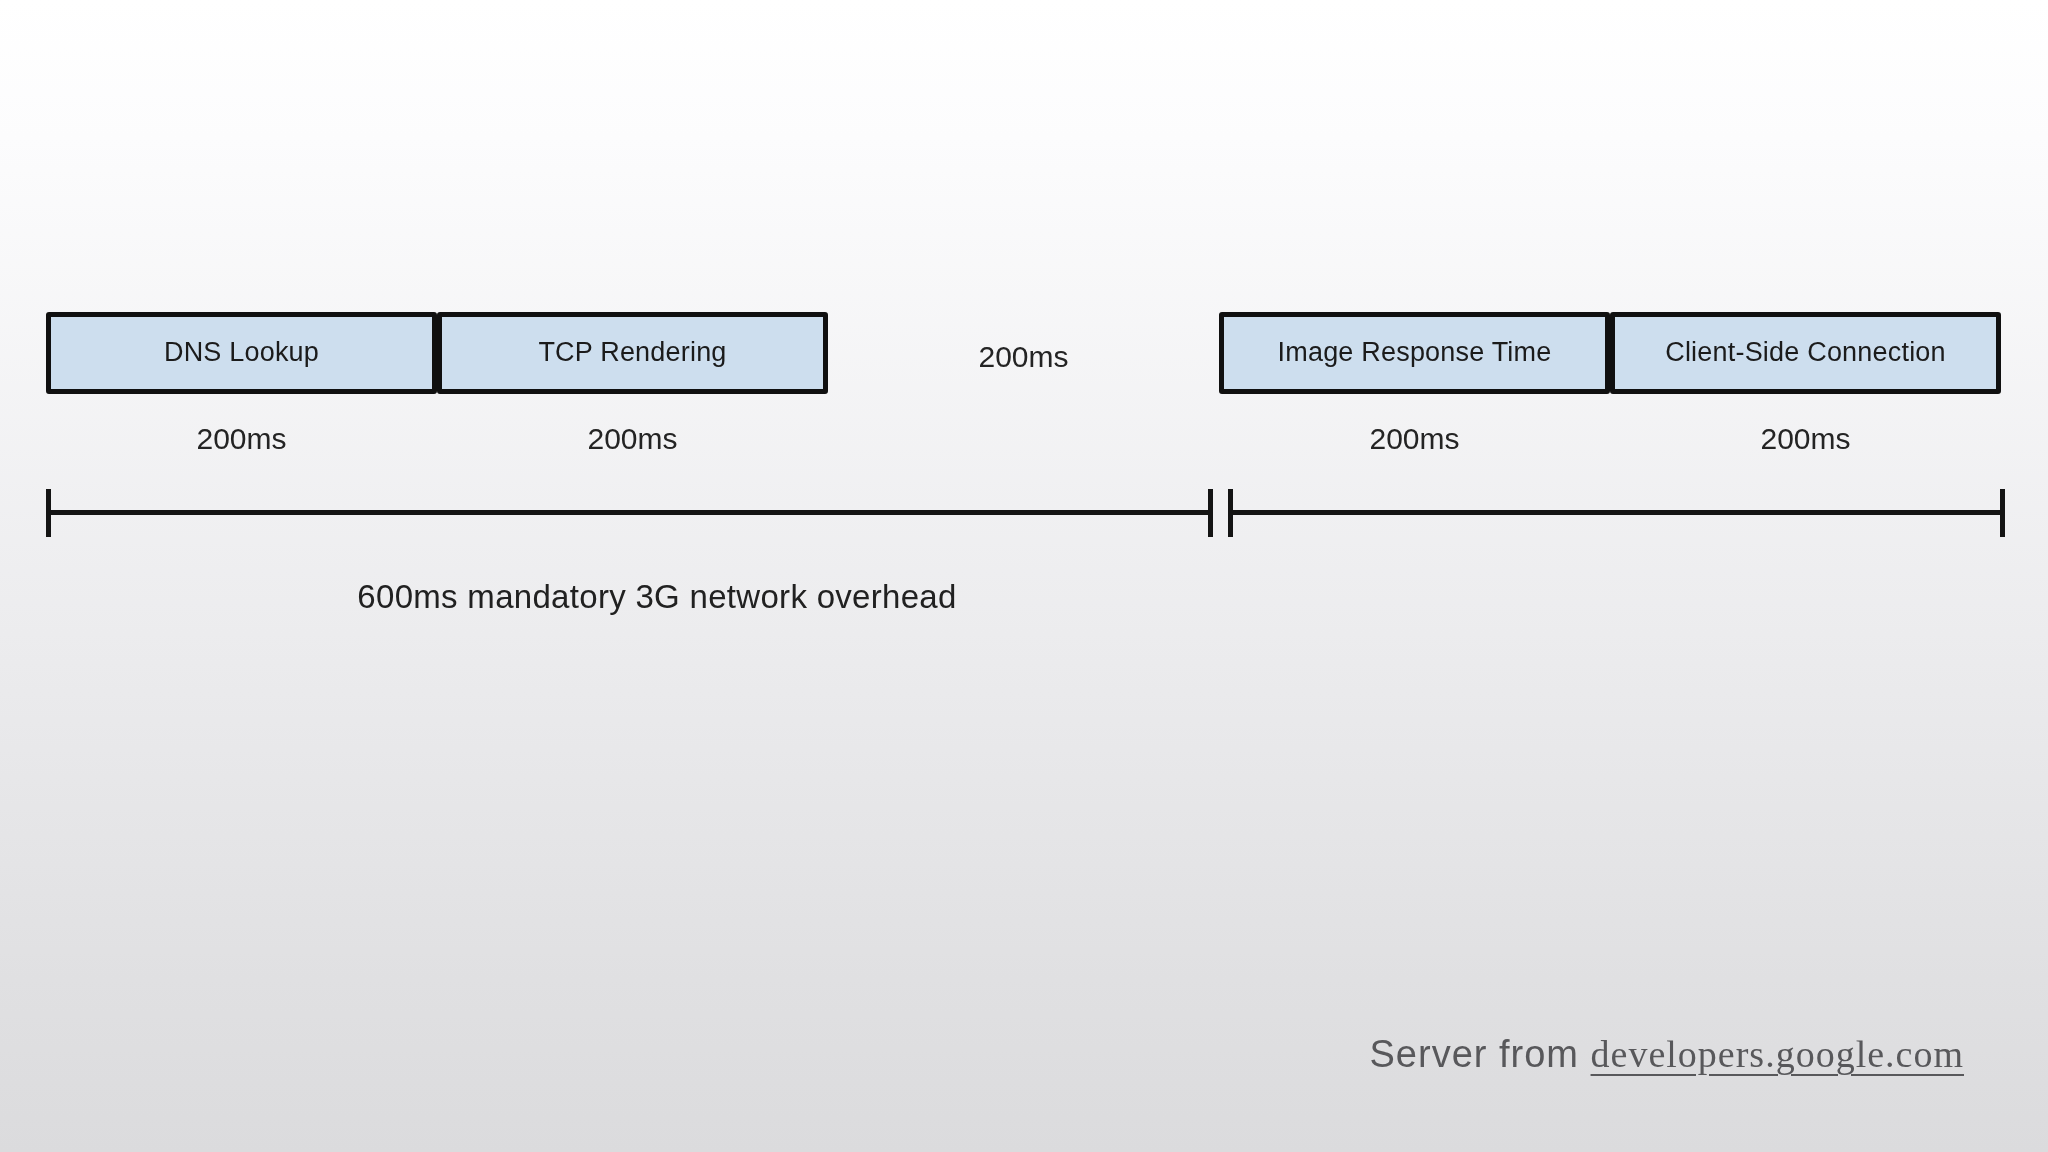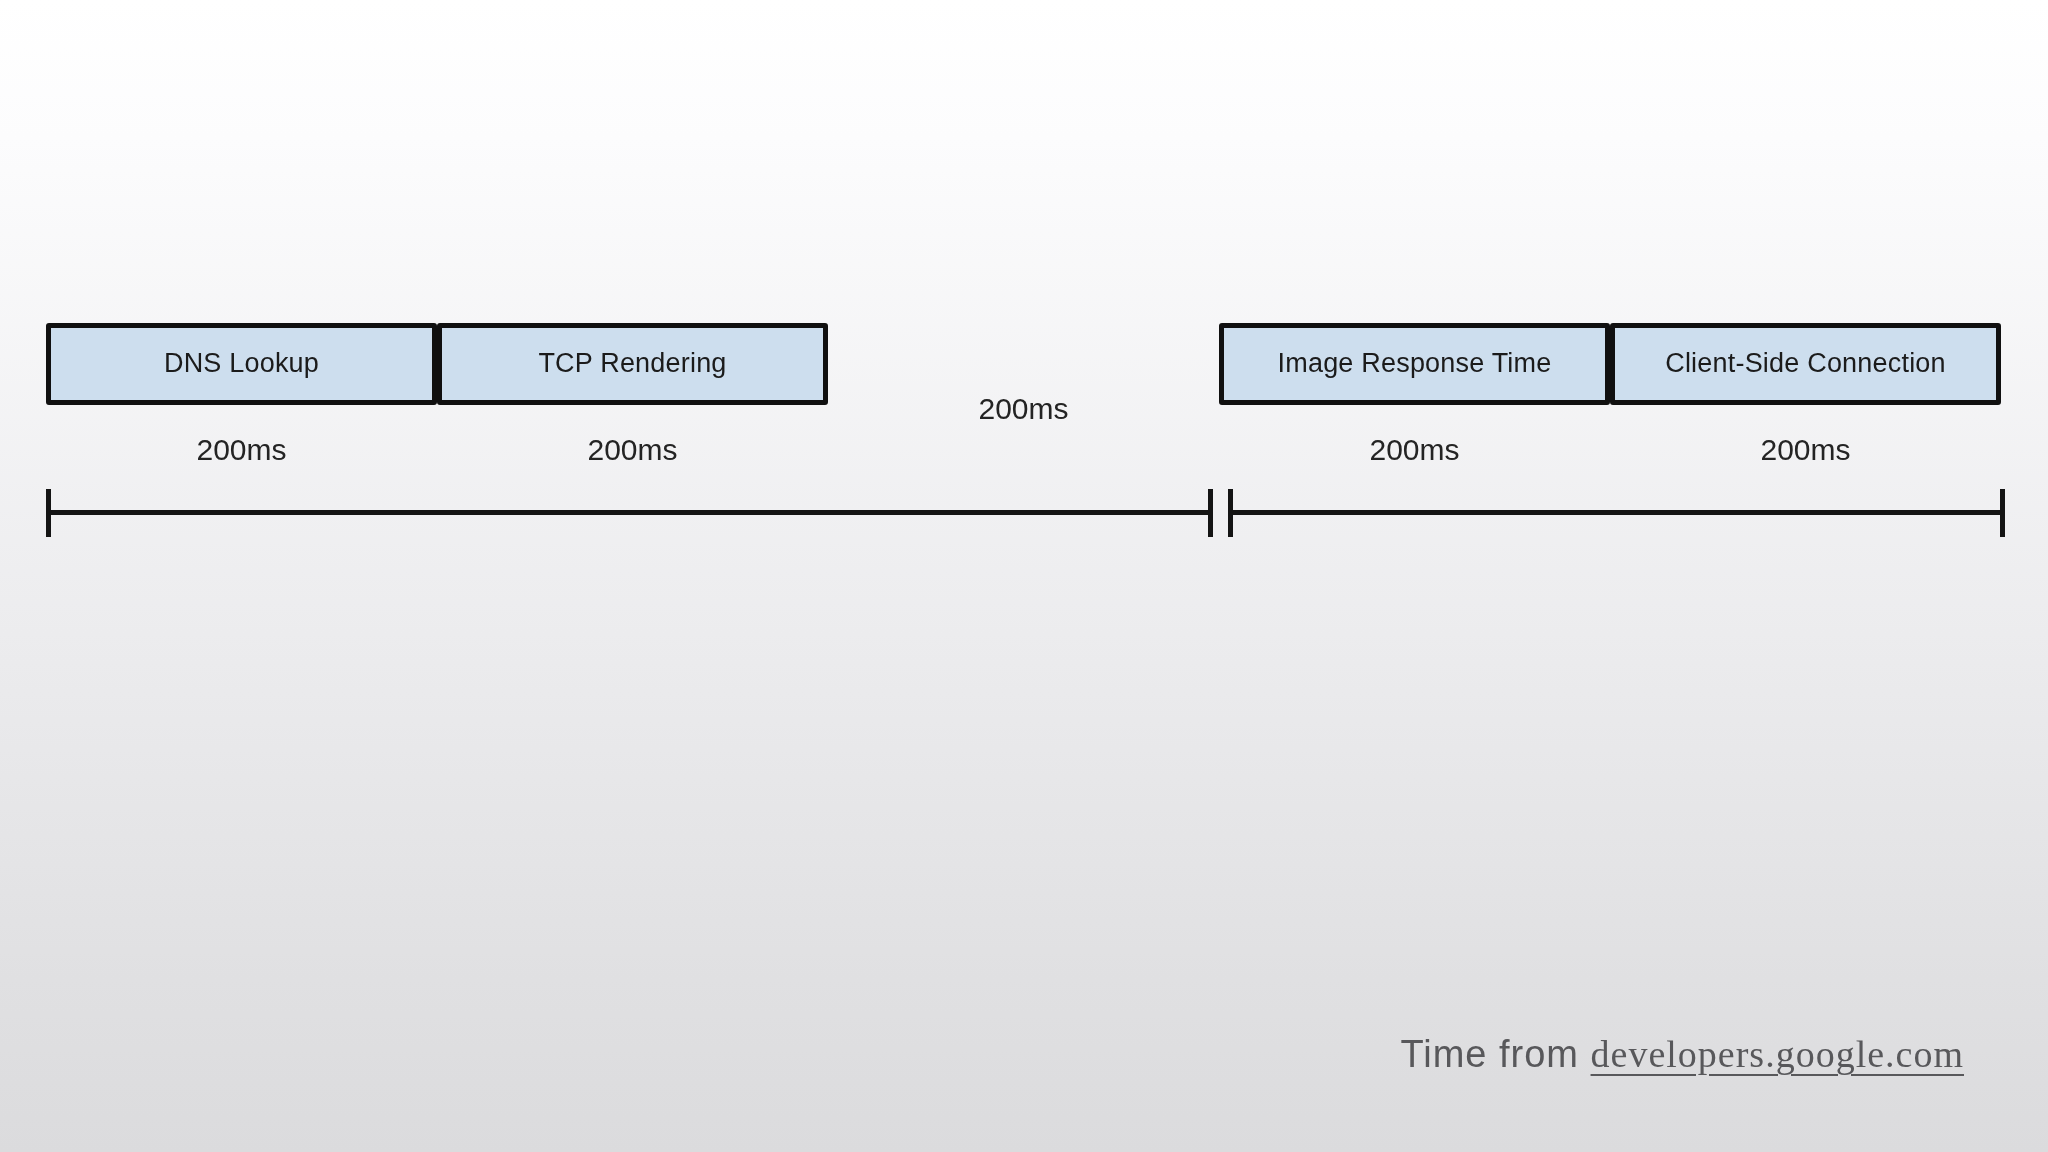--- a/index.html
+++ b/index.html
@@ -14,24 +14,23 @@
     position: relative;
     width: 2048px;
     height: 1152px;
     background: linear-gradient(180deg, #ffffff 0%, #fcfcfd 12%, #ececee 55%, #e0e0e2 85%, #dbdbdd 100%);
   }
 
   
   .phase-row {
     position: absolute;
     left: 46px;
-    top: 323px;
+    top: 312px;
     width: 1955px;
     display: flex;
-    align-items: center;
   }
   .phase { flex: 1; display: flex; flex-direction: column; align-items: stretch; }
   .phase-box {
     box-sizing: border-box;
     height: 82px;
     background: #cddeee;
     border: 5px solid #101010;
     border-radius: 3px;
     display: flex;
     align-items: center;
@@ -133,18 +132,19 @@
       <div class="phase-box">
         <span class="phase-label">Client-Side Connection</span>
       </div>
       <div class="phase-duration">200ms</div>
     </div>
   </div>
 
   <div class="bracket-seg seg-left"></div>
   <div class="bracket-seg seg-right"></div>
 
+  <div class="caption">600ms mandatory 3G network overhead</div>
 
   <div class="attribution">
-    <span>Time from </span><span class="attribution-link">developers.google.com</span>
+    <span>Server from </span><span class="attribution-link">developers.google.com</span>
   </div>
 
 </div>
 
 </body></html>

